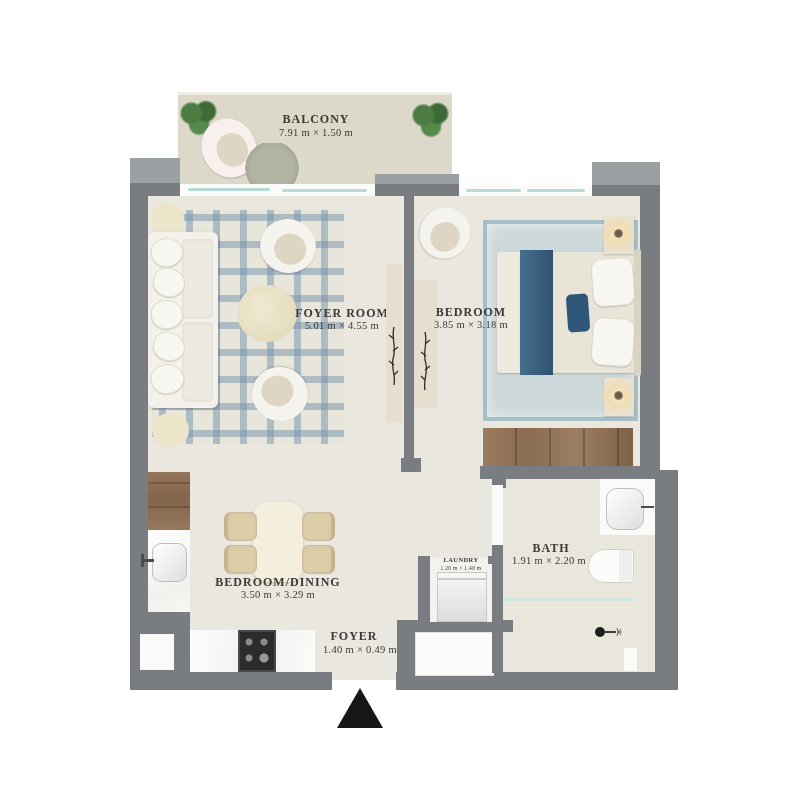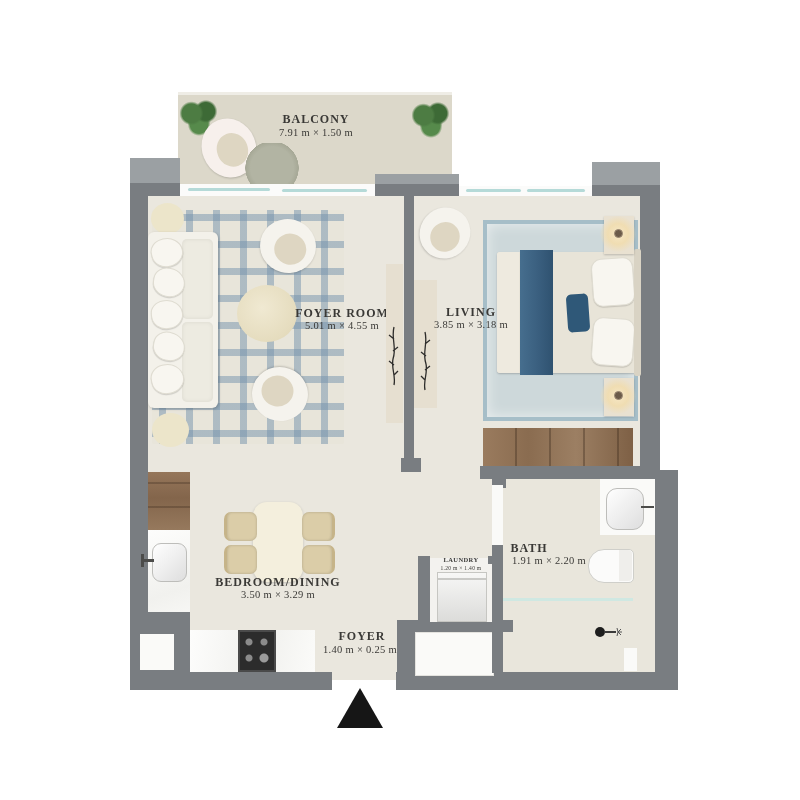--- a/index.html
+++ b/index.html
@@ -166,21 +166,21 @@
   </div>
   <div class="abs nightstand" style="left:604px;top:216px;width:30px;height:38px;">
     <div class="lamp-glow" style="left:-4px;top:0px;width:36px;height:36px;"></div>
     <div class="lamp-dot" style="left:10px;top:13px;"></div>
   </div>
   <div class="abs nightstand" style="left:604px;top:378px;width:30px;height:38px;">
     <div class="lamp-glow" style="left:-4px;top:0px;width:36px;height:36px;"></div>
     <div class="lamp-dot" style="left:10px;top:13px;"></div>
   </div>
   <div class="abs wood grain" style="left:483px;top:428px;width:150px;height:38px;"></div>
-  <div class="room-label" style="left:471px;top:305px;">LIVING</div>
+  <div class="room-label" style="left:471px;top:305px;">BEDROOM</div>
   <div class="room-dims" style="left:471px;top:319px;">3.85 m × 3.18 m</div>
 
   <div class="abs wall" style="left:480px;top:466px;width:180px;height:13px;"></div>
   <div class="abs wall" style="left:493px;top:479px;width:13px;height:9px;"></div>
 
   <div class="abs wood wood-v" style="left:148px;top:472px;width:42px;height:58px;"></div>
   <div class="abs white-area" style="left:148px;top:530px;width:42px;height:102px;background:linear-gradient(160deg,#fdfdfc,#f1f1ee 60%,#fbfbf9);"></div>
   <div class="abs sink" style="left:152px;top:543px;width:33px;height:37px;"></div>
   <div class="abs" style="left:141px;top:559px;width:13px;height:3px;background:#4c4c4a;"></div>
   <div class="abs" style="left:141px;top:554px;width:3px;height:13px;background:#4c4c4a;"></div>
@@ -193,22 +193,22 @@
   <div class="abs chair right" style="left:302px;top:545px;width:30px;height:29px;"></div>
   <div class="room-label" style="left:278px;top:575px;">BEDROOM/DINING</div>
   <div class="room-dims" style="left:278px;top:589px;">3.50 m × 3.29 m</div>
 
   <div class="abs wall" style="left:130px;top:612px;width:60px;height:60px;"></div>
   <div class="abs white-area" style="left:140px;top:634px;width:34px;height:36px;"></div>
 
   <div class="abs wall" style="left:397px;top:632px;width:18px;height:45px;"></div>
   <div class="abs wall" style="left:397px;top:620px;width:116px;height:12px;"></div>
   <div class="abs white-area" style="left:415px;top:632px;width:77px;height:42px;border:1px solid #e4e3df;"></div>
-  <div class="room-label" style="left:362px;top:629px;">FOYER</div>
-  <div class="room-dims" style="left:360px;top:644px;">1.40 m × 0.25 m</div>
+  <div class="room-label" style="left:354px;top:629px;">FOYER</div>
+  <div class="room-dims" style="left:360px;top:644px;">1.40 m × 0.49 m</div>
   <div class="abs triangle-up" style="left:337px;top:688px;"></div>
 
   <div class="abs" style="left:430px;top:558px;width:62px;height:64px;background:#f3f2ef;"></div>
   <div class="abs wall" style="left:418px;top:556px;width:12px;height:68px;"></div>
   <div class="abs wall" style="left:488px;top:556px;width:15px;height:8px;"></div>
   <div class="abs appliance" style="left:437px;top:572px;width:48px;height:48px;">
     <div class="abs" style="left:0;top:5px;width:48px;height:2px;background:#c9c9c6;"></div>
   </div>
   <div class="room-label tiny" style="left:461px;top:556px;">LAUNDRY</div>
   <div class="room-dims tiny" style="left:461px;top:565px;">1.20 m × 1.40 m</div>
@@ -223,16 +223,16 @@
     <div class="abs" style="left:30px;top:0;width:13px;height:31px;background:#efeeeb;border-radius:0 4px 4px 0;"></div>
   </div>
   <div class="glass2" style="left:503px;top:598px;width:130px;"></div>
   <div class="abs" style="left:594px;top:624px;">
     <svg width="28" height="16" viewBox="0 0 28 16">
       <circle cx="6" cy="8" r="5" fill="#1e1e1e"></circle>
       <rect x="10" y="7" width="12" height="2" fill="#3a3a3a"></rect>
       <path d="M24,8 l3,-3 M24,8 l3,3 M24,8 l4,0 M24,8 l-1,-4 M24,8 l-1,4" stroke="#555" stroke-width="1" fill="none"></path>
     </svg>
   </div>
-  <div class="room-label" style="left:529px;top:541px;">BATH</div>
+  <div class="room-label" style="left:551px;top:541px;">BATH</div>
   <div class="room-dims" style="left:549px;top:555px;">1.91 m × 2.20 m</div>
 
 </div>
 
 </body></html>

